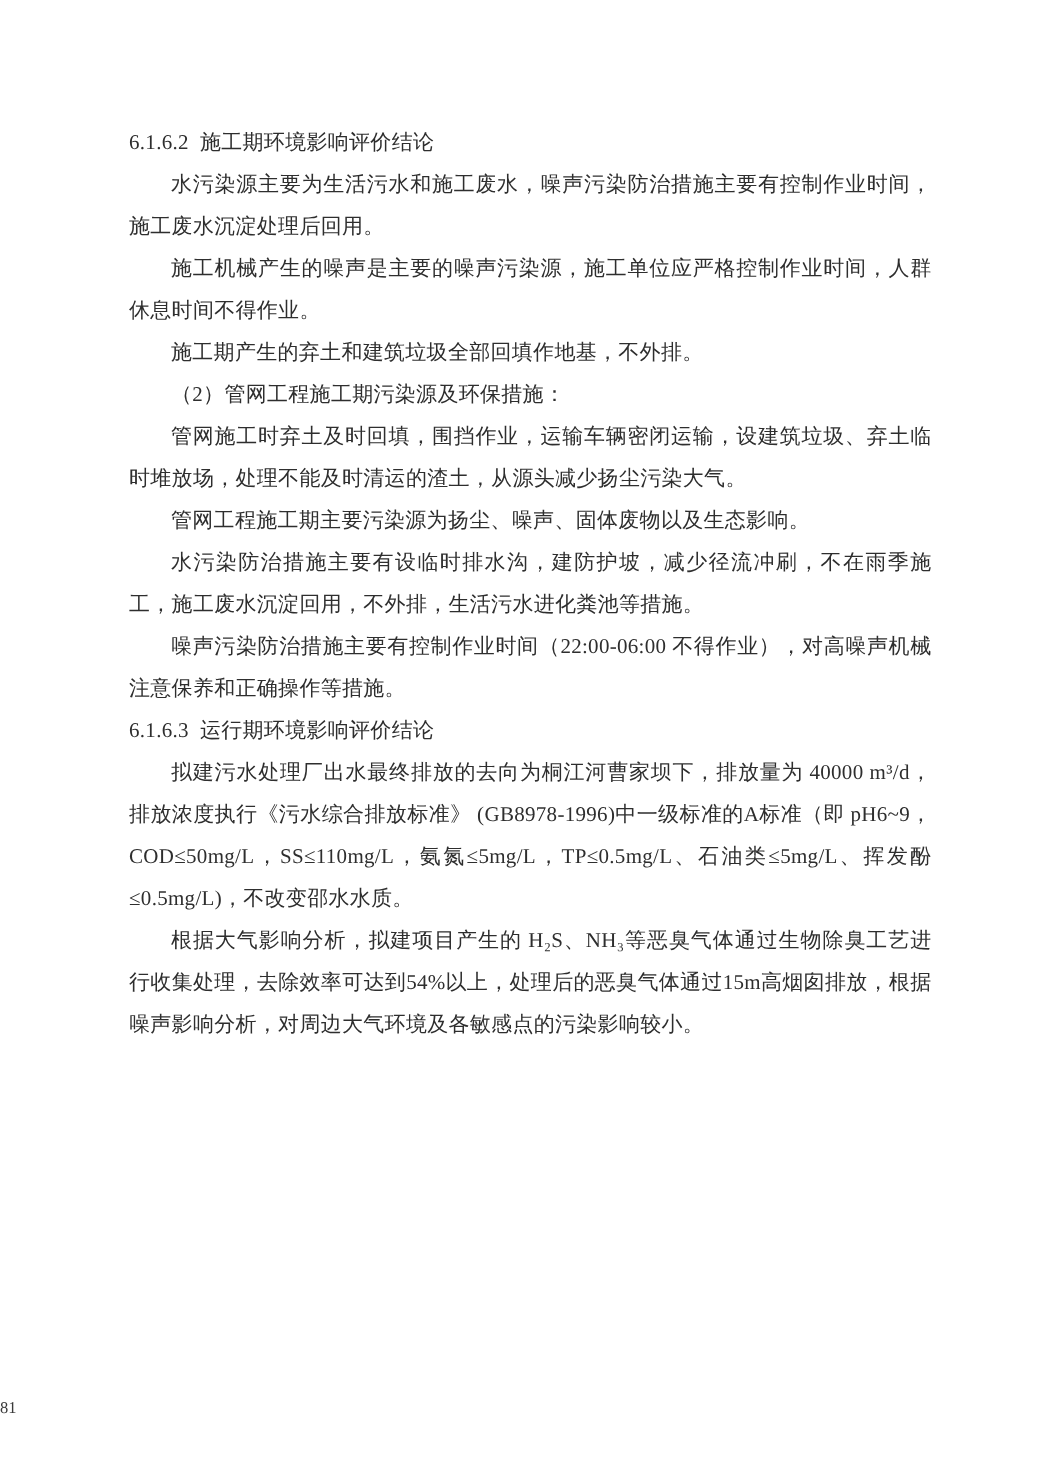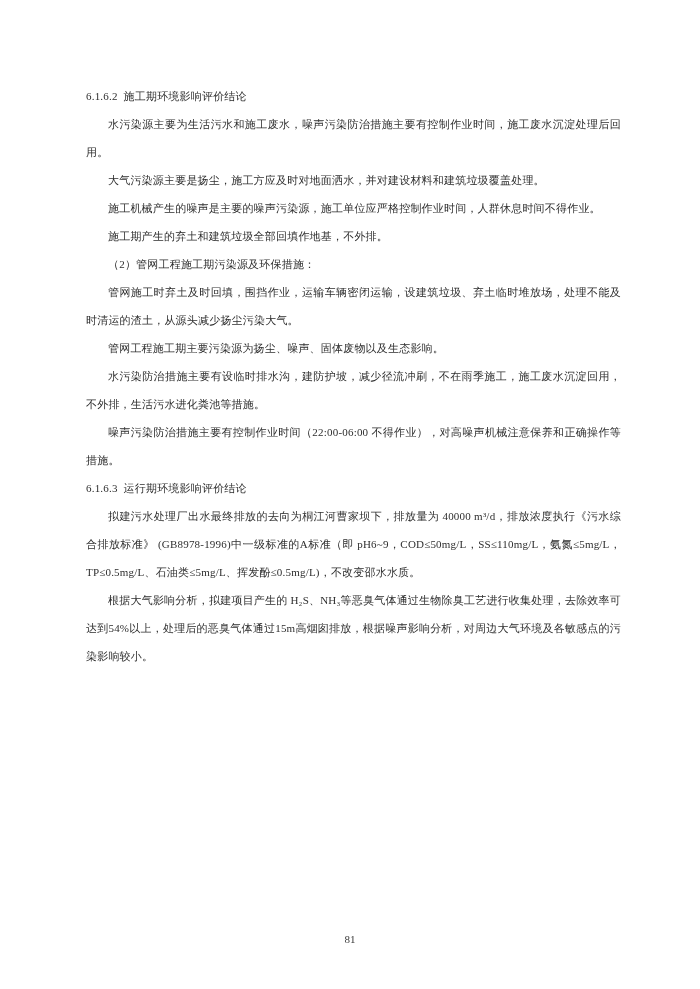--- a/index.html
+++ b/index.html
@@ -17,53 +17,52 @@
   .page {
     position: relative;
     box-sizing: border-box;
     width: 700px;
     height: 989px;
     background: #ffffff;
     padding: 82px 79px 0 86px;
   }
   .content p {
     margin: 0;
-    font-size: 11px;
+    font-size: 14px;
     line-height: 28px;
     text-align: justify;
     letter-spacing: 0.2px;
   }
   .content p.paragraph {
     text-indent: 2em;
   }
   .content p.heading {
     text-indent: 0;
     white-space: pre-wrap;
   }
   .footer {
     position: absolute;
     left: 0;
     right: 0;
     bottom: 42px;
-    text-align: center;
+    text-align: left;
   }
   .footer .page-number {
     font-size: 11px;
     color: #3a3a3a;
     font-family: "Liberation Serif", "DejaVu Serif", serif;
   }
 </style>
 </head>
 <body>
 
 <div class="page">
   <div class="content" id="content">
       <p class="heading">6.1.6.2  施工期环境影响评价结论</p>
       <p class="paragraph">水污染源主要为生活污水和施工废水，噪声污染防治措施主要有控制作业时间，施工废水沉淀处理后回用。</p>
-      <p class="paragraph">大气污染源主要是扬尘，施工方应及时对地面洒水，并对建设材料和建筑垃圾覆盖处理。</p>
       <p class="paragraph">施工机械产生的噪声是主要的噪声污染源，施工单位应严格控制作业时间，人群休息时间不得作业。</p>
       <p class="paragraph">施工期产生的弃土和建筑垃圾全部回填作地基，不外排。</p>
       <p class="paragraph">（2）管网工程施工期污染源及环保措施：</p>
       <p class="paragraph">管网施工时弃土及时回填，围挡作业，运输车辆密闭运输，设建筑垃圾、弃土临时堆放场，处理不能及时清运的渣土，从源头减少扬尘污染大气。</p>
       <p class="paragraph">管网工程施工期主要污染源为扬尘、噪声、固体废物以及生态影响。</p>
       <p class="paragraph">水污染防治措施主要有设临时排水沟，建防护坡，减少径流冲刷，不在雨季施工，施工废水沉淀回用，不外排，生活污水进化粪池等措施。</p>
       <p class="paragraph">噪声污染防治措施主要有控制作业时间（22:00-06:00 不得作业），对高噪声机械注意保养和正确操作等措施。</p>
       <p class="heading">6.1.6.3  运行期环境影响评价结论</p>
       <p class="paragraph">拟建污水处理厂出水最终排放的去向为桐江河曹家坝下，排放量为 40000 m³/d，排放浓度执行《污水综合排放标准》 (GB8978-1996)中一级标准的A标准（即 pH6~9，COD≤50mg/L，SS≤110mg/L，氨氮≤5mg/L，TP≤0.5mg/L、石油类≤5mg/L、挥发酚≤0.5mg/L)，不改变邵水水质。</p>
       <p class="paragraph">根据大气影响分析，拟建项目产生的 H₂S、NH₃等恶臭气体通过生物除臭工艺进行收集处理，去除效率可达到54%以上，处理后的恶臭气体通过15m高烟囱排放，根据噪声影响分析，对周边大气环境及各敏感点的污染影响较小。</p>

